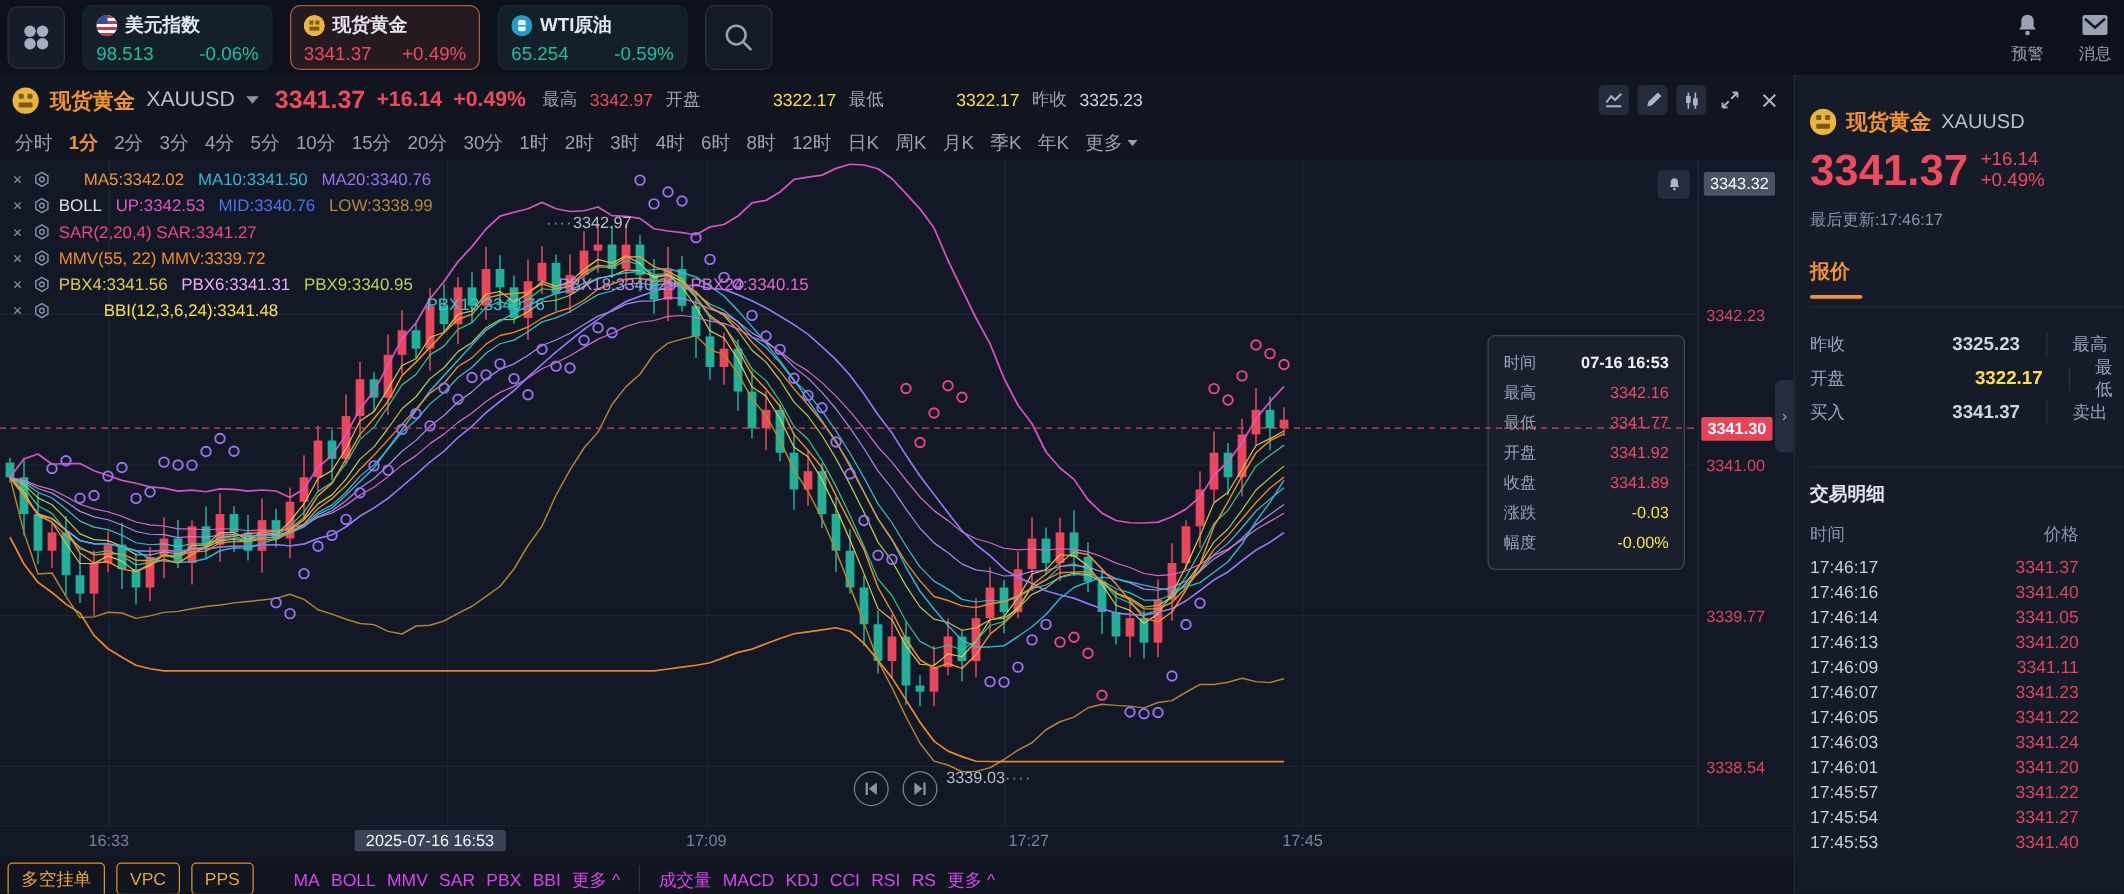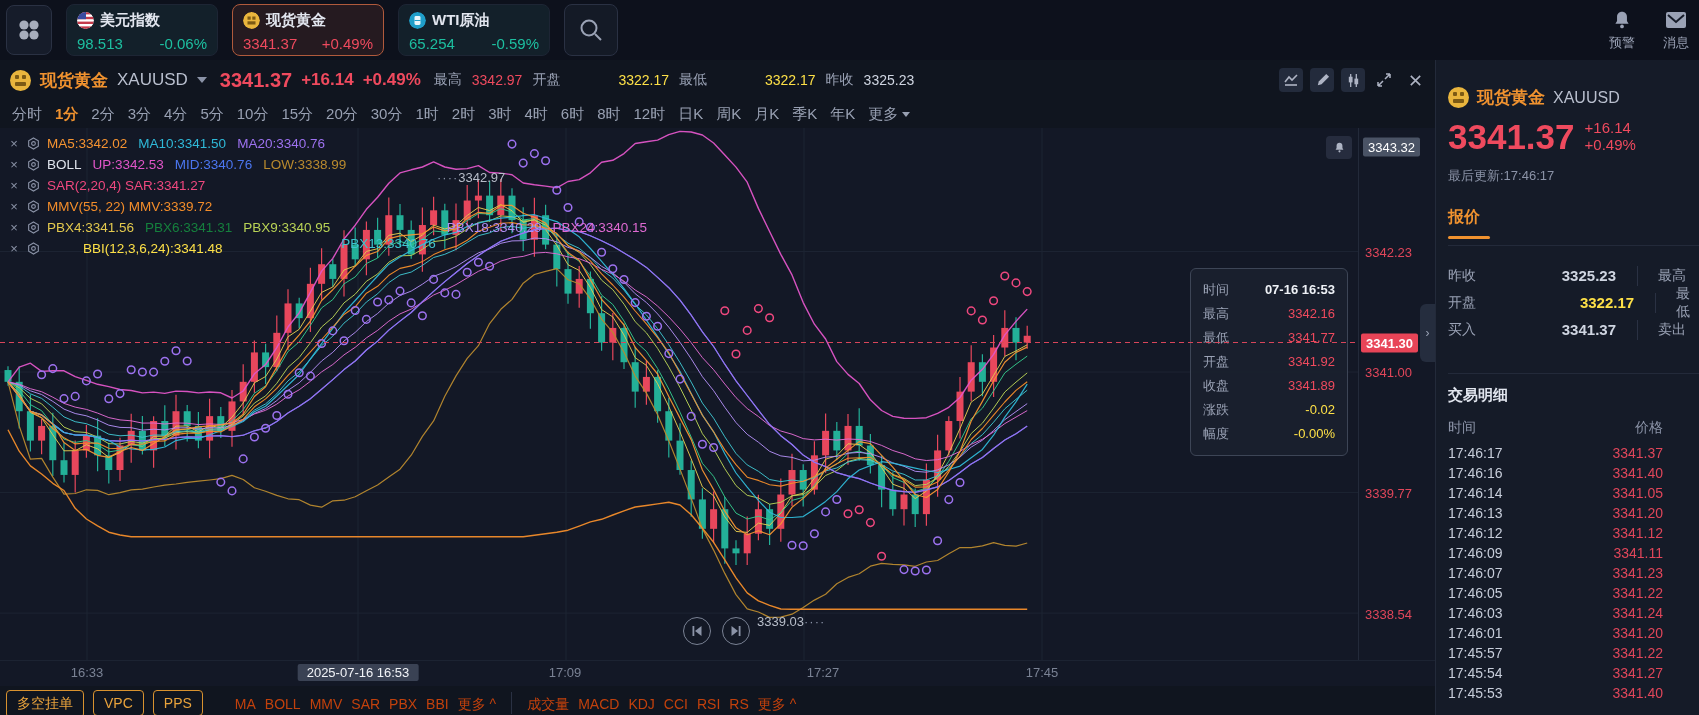--- a/index.html
+++ b/index.html
@@ -83,21 +83,21 @@
     display:flex; align-items:center; justify-content:center; cursor:pointer; background:rgba(19,24,38,.4); }
 
   
   #time-axis { position:relative; height:26px; background:#131826; border-top:1px solid #1c2332; flex:0 0 auto; }
   .ta-lbl { position:absolute; top:4px; transform:translateX(-50%); font-size:13px; color:#7a8294; }
   #ta-badge { position:absolute; top:3px; transform:translateX(-50%); background:#3a4254; color:#f2f4f8;
     font-size:13px; padding:1px 9px; border-radius:2px; }
   #bottom-toolbar { height:29px; overflow:hidden; display:flex; align-items:flex-start; gap:9px; padding:4px 0 0 6px; background:#10151f; }
   .ob-btn { border:1px solid #d8922f; color:#e9a33c; font-size:14px; padding:4px 10px; border-radius:4px;
     white-space:nowrap; cursor:pointer; background:transparent; }
-  .ind-item { color:#c2410c; font-size:14px; padding-top:6px; white-space:nowrap; cursor:pointer; }
+  .ind-item { color:#d946ef; font-size:14px; padding-top:6px; white-space:nowrap; cursor:pointer; }
   .tb-sep { width:1px; height:22px; background:#2a3143; margin:2px 6px 0 6px; }
 
   
   #right-panel { width:264px; background:#151b28; border-left:1px solid #232a3a; padding:0 0 0 12px; overflow:hidden; }
   #rp-head { display:flex; align-items:center; gap:8px; margin-top:26px; }
   #rp-price-row { display:flex; align-items:flex-end; gap:10px; margin-top:10px; }
   #rp-price { color:#ef4a5e; font-size:35px; font-weight:bold; line-height:36px; }
   .rp-chg-col { display:flex; flex-direction:column; font-size:15px; color:#ef4a5e; line-height:17px; padding-bottom:2px; }
   #rp-updated { margin-top:12px; color:#8b93a7; font-size:13px; }
   #rp-tab { margin-top:22px; color:#f0922f; font-size:16px; font-weight:bold; display:inline-block; cursor:pointer; }
@@ -594,21 +594,21 @@
           </svg>
         <div id="legend">
             <div class="lg-row">
               <span class="lg-x">×</span>
               <span class="lg-gear">
                 <svg width="13" height="13" viewBox="0 0 14 14">
                   <polygon points="7,1 12.2,4 12.2,10 7,13 1.8,10 1.8,4" fill="none" stroke="#8b93a7" stroke-width="1.2"></polygon>
                   <circle cx="7" cy="7" r="2" fill="none" stroke="#8b93a7" stroke-width="1.2"></circle>
                 </svg>
               </span>
-              <span class="lg-part" style="color: rgb(245, 147, 49);">MA5:3342.02</span>
+              <span class="lg-part" style="color: rgb(245, 147, 49); margin-left: 20px;">MA5:3342.02</span>
               <span class="lg-part" style="color: rgb(47, 185, 216);">MA10:3341.50</span>
               <span class="lg-part" style="color: rgb(157, 114, 240);">MA20:3340.76</span>
             </div>
             <div class="lg-row">
               <span class="lg-x">×</span>
               <span class="lg-gear">
                 <svg width="13" height="13" viewBox="0 0 14 14">
                   <polygon points="7,1 12.2,4 12.2,10 7,13 1.8,10 1.8,4" fill="none" stroke="#8b93a7" stroke-width="1.2"></polygon>
                   <circle cx="7" cy="7" r="2" fill="none" stroke="#8b93a7" stroke-width="1.2"></circle>
                 </svg>
@@ -640,21 +640,21 @@
             </div>
             <div class="lg-row">
               <span class="lg-x">×</span>
               <span class="lg-gear">
                 <svg width="13" height="13" viewBox="0 0 14 14">
                   <polygon points="7,1 12.2,4 12.2,10 7,13 1.8,10 1.8,4" fill="none" stroke="#8b93a7" stroke-width="1.2"></polygon>
                   <circle cx="7" cy="7" r="2" fill="none" stroke="#8b93a7" stroke-width="1.2"></circle>
                 </svg>
               </span>
               <span class="lg-part" style="color: rgb(227, 201, 78);">PBX4:3341.56</span>
-              <span class="lg-part" style="color: #15803d;">PBX6:3341.31</span>
+              <span class="lg-part" style="color: #f0abfc;">PBX6:3341.31</span>
               <span class="lg-part" style="color: rgb(184, 210, 85);">PBX9:3340.95</span>
               <span class="lg-part" style="color: rgb(62, 196, 207); margin-top: 32px;">PBX13:3340.76</span>
               <span class="lg-part" style="color: rgb(176, 141, 242);">PBX18:3340.29</span>
               <span class="lg-part" style="color: rgb(223, 106, 210);">PBX24:3340.15</span>
             </div>
             <div class="lg-row">
               <span class="lg-x">×</span>
               <span class="lg-gear">
                 <svg width="13" height="13" viewBox="0 0 14 14">
                   <polygon points="7,1 12.2,4 12.2,10 7,13 1.8,10 1.8,4" fill="none" stroke="#8b93a7" stroke-width="1.2"></polygon>
@@ -700,21 +700,21 @@
             <div class="tt-row">
               <span class="tt-l">开盘</span>
               <span class="c-red">3341.92</span>
             </div>
             <div class="tt-row">
               <span class="tt-l">收盘</span>
               <span class="c-red">3341.89</span>
             </div>
             <div class="tt-row">
               <span class="tt-l">涨跌</span>
-              <span class="c-green">-0.02</span>
+              <span class="c-green">-0.03</span>
             </div>
             <div class="tt-row">
               <span class="tt-l">幅度</span>
               <span class="c-green">-0.00%</span>
             </div>
           </div>
         <div class="pb-btn" style="left:683px; top:489px;">
           <svg width="12" height="12" viewBox="0 0 12 12">
             <rect x="1.5" y="1" width="1.8" height="10" fill="#8b93a7"></rect>
               <path d="M10.5 1L4 6l6.5 5z" fill="#8b93a7"></path>
@@ -722,21 +722,21 @@
         </div>
         <div class="pb-btn" style="left:722px; top:489px;">
           <svg width="12" height="12" viewBox="0 0 12 12">
             <path d="M1.5 1L8 6l-6.5 5z" fill="#8b93a7"></path>
               <rect x="8.7" y="1" width="1.8" height="10" fill="#8b93a7"></rect>
             </svg>
         </div>
       </div>
 
       <div id="time-axis">
-        <div id="ta-badge" style="left: 358px;">2025-07-16 16:53</div>
+        <div id="ta-badge" style="left: 344px;">2025-07-16 16:53</div>
       <div class="ta-lbl" style="left: 87px;">16:33</div>
           <div class="ta-lbl" style="left: 565px;">17:09</div>
           <div class="ta-lbl" style="left: 823px;">17:27</div>
           <div class="ta-lbl" style="left: 1042px;">17:45</div>
         </div>
 
       <div id="bottom-toolbar">
           <button class="ob-btn">多空挂单</button>
           <button class="ob-btn">VPC</button>
           <button class="ob-btn">PPS</button>
@@ -817,24 +817,20 @@
           </div>
           <div class="trade-row">
             <span class="trade-time">17:46:14</span>
             <span class="trade-price">3341.05</span>
           </div>
           <div class="trade-row">
             <span class="trade-time">17:46:13</span>
             <span class="trade-price">3341.20</span>
           </div>
           <div class="trade-row">
-            <span class="trade-time">17:46:12</span>
-            <span class="trade-price">3341.12</span>
-          </div>
-          <div class="trade-row">
             <span class="trade-time">17:46:09</span>
             <span class="trade-price">3341.11</span>
           </div>
           <div class="trade-row">
             <span class="trade-time">17:46:07</span>
             <span class="trade-price">3341.23</span>
           </div>
           <div class="trade-row">
             <span class="trade-time">17:46:05</span>
             <span class="trade-price">3341.22</span>

